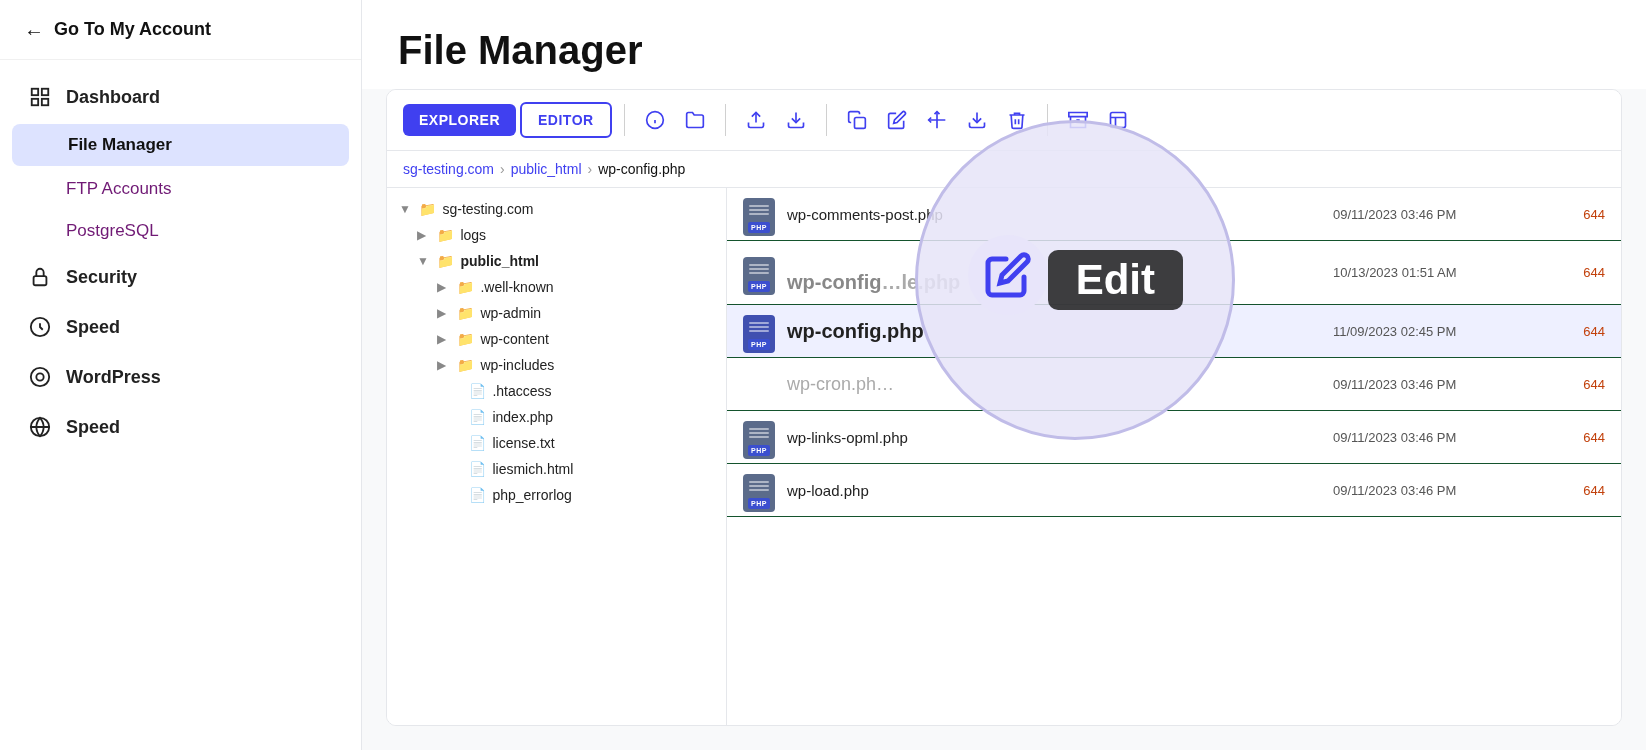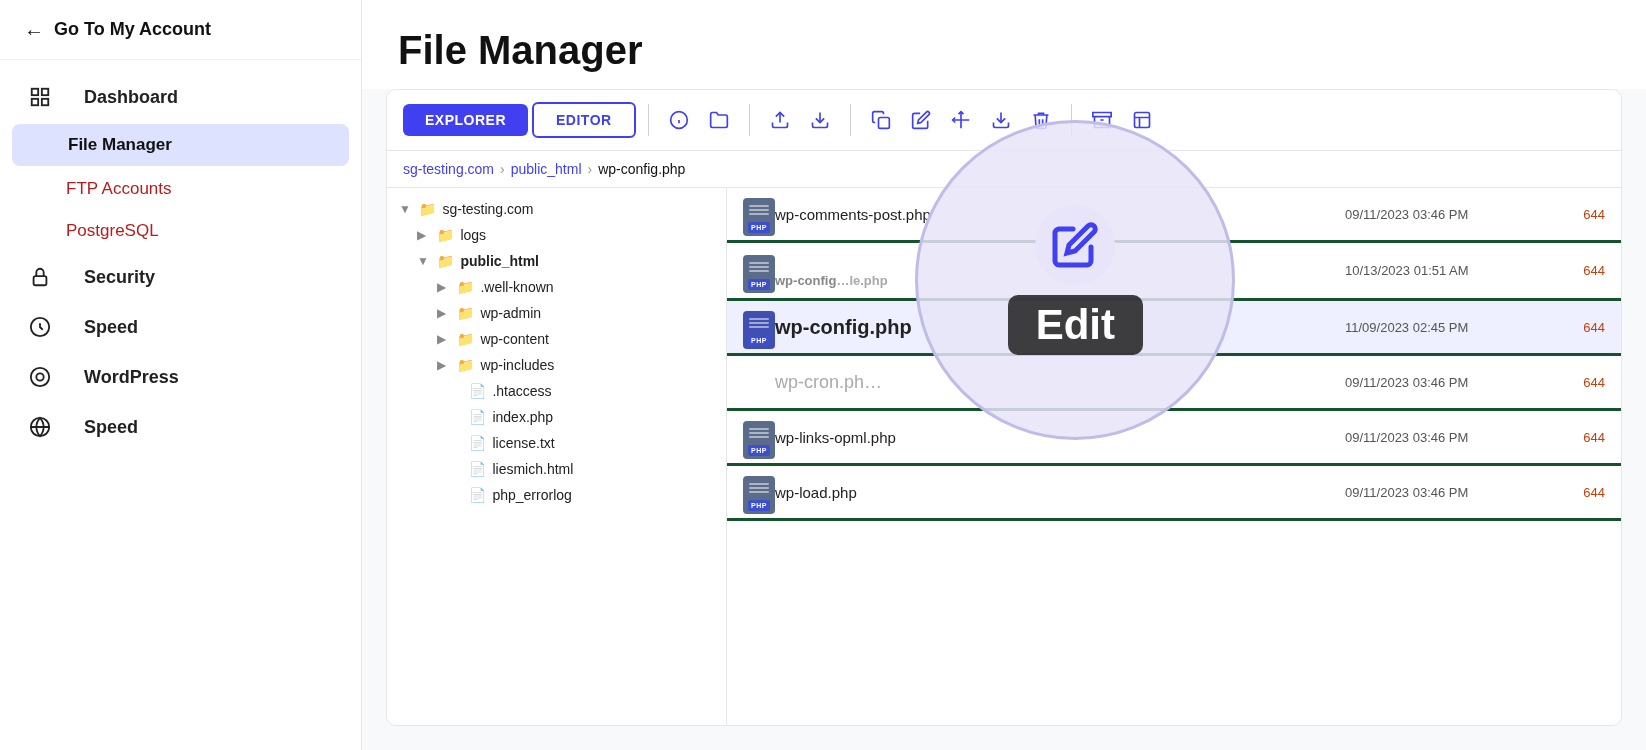--- a/index.html
+++ b/index.html
@@ -28,37 +28,37 @@
       font-weight: 700;
       color: #111;
       cursor: pointer;
       text-decoration: none;
     }
     .go-to-account .arrow { font-size: 20px; }
     .sidebar-nav { padding: 12px 0; }
     .nav-item {
       display: flex;
       align-items: center;
-      gap: 32px;
+      gap: 14px;
       padding: 13px 28px;
       font-size: 18px;
       font-weight: 600;
       color: #222;
       cursor: pointer;
       border-radius: 0;
       transition: background 0.15s;
     }
     .nav-item .icon { width: 24px; height: 24px; display: flex; align-items: center; justify-content: center; flex-shrink: 0; }
     .nav-subitem {
       display: flex;
       align-items: center;
       padding: 11px 28px 11px 66px;
       font-size: 17px;
       font-weight: 500;
-      color: #b91c1c;
+      color: #701a75;
       cursor: pointer;
     }
     .nav-subitem.active-sub { font-weight: 700; color: #111; }
 
     
     #main {
       flex: 1;
       display: flex;
       flex-direction: column;
       overflow: hidden;
@@ -90,21 +90,21 @@
     
     .fm-toolbar {
       display: flex;
       align-items: center;
       padding: 12px 16px;
       border-bottom: 1px solid #e5e7eb;
       gap: 4px;
       background: #fff;
     }
     .tab-btn {
-      padding: 8px 22px;
+      padding: 8px 16px;
       border-radius: 6px;
       font-size: 14px;
       font-weight: 700;
       border: none;
       cursor: pointer;
       letter-spacing: 0.5px;
     }
     .tab-btn.active {
       background: #4040f0;
       color: #fff;
@@ -179,24 +179,24 @@
     
     .fm-files {
       flex: 1;
       overflow-y: auto;
       background: #fff;
     }
     .file-row {
       display: flex;
       align-items: center;
       padding: 10px 16px;
-      gap: 0;
+      gap: 12px;
       font-size: 14px;
       color: #222;
-      border-bottom: 3px solid #14532d;
+      border-bottom: 1px solid #14532d;
       cursor: pointer;
     }
     .file-row.selected { background: #eef0ff; }
     .file-row .file-icon { width: 32px; height: 32px; flex-shrink: 0; }
     .file-row .file-name { flex: 1; font-size: 15px; font-weight: 500; }
     .file-row.selected .file-name { font-size: 18px; font-weight: 700; }
     .file-row .file-date { width: 200px; color: #555; font-size: 13px; }
     .file-row .file-perms { width: 60px; color: #c2410c; font-size: 13px; text-align: right; }
 
     
@@ -249,21 +249,21 @@
     }
     .magnifier-circle {
       width: 320px;
       height: 320px;
       border-radius: 50%;
       background: rgba(230, 228, 248, 0.85);
       border: 3px solid #c0bce8;
       display: flex;
       align-items: center;
       justify-content: center;
-      flex-direction: column;
+      flex-direction: row;
       position: relative;
     }
     .edit-pencil-icon {
       width: 80px;
       height: 80px;
       background: #e8e5fa;
       border-radius: 50%;
       display: flex;
       align-items: center;
       justify-content: center;
@@ -563,21 +563,21 @@
           <div class="file-icon">
             <div class="php-icon">
               <div class="doc-lines">
                   <div class="doc-line"></div>
                   <div class="doc-line"></div>
                   <div class="doc-line"></div>
                 </div>
               <div class="php-badge">PHP</div>
             </div>
           </div>
-          <span class="file-name" style="font-size:13px; font-weight:600; color:#888;margin-top:20px;">wp-config<span style="color:#aaa">…le.php</span></span>
+          <span class="file-name" style="font-size:20px; font-weight:600; color:#888;margin-top:20px;">wp-config<span style="color:#aaa">…le.php</span></span>
           <span class="file-date">10/13/2023 01:51 AM</span>
           <span class="file-perms">644</span>
         </div>
 
         <div class="file-row selected">
           <div class="file-icon">
             <div class="php-icon" style="background:#4050b0;">
               <div class="doc-lines">
                   <div class="doc-line"></div>
                   <div class="doc-line"></div>

